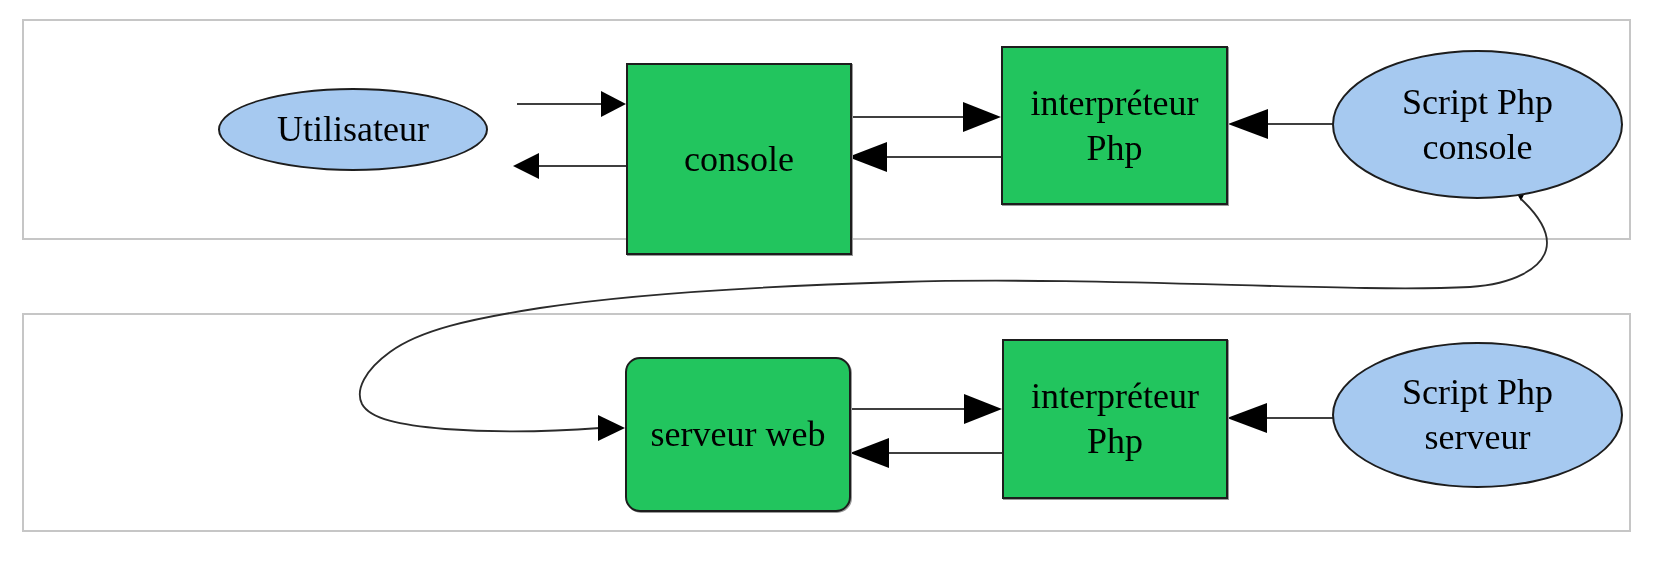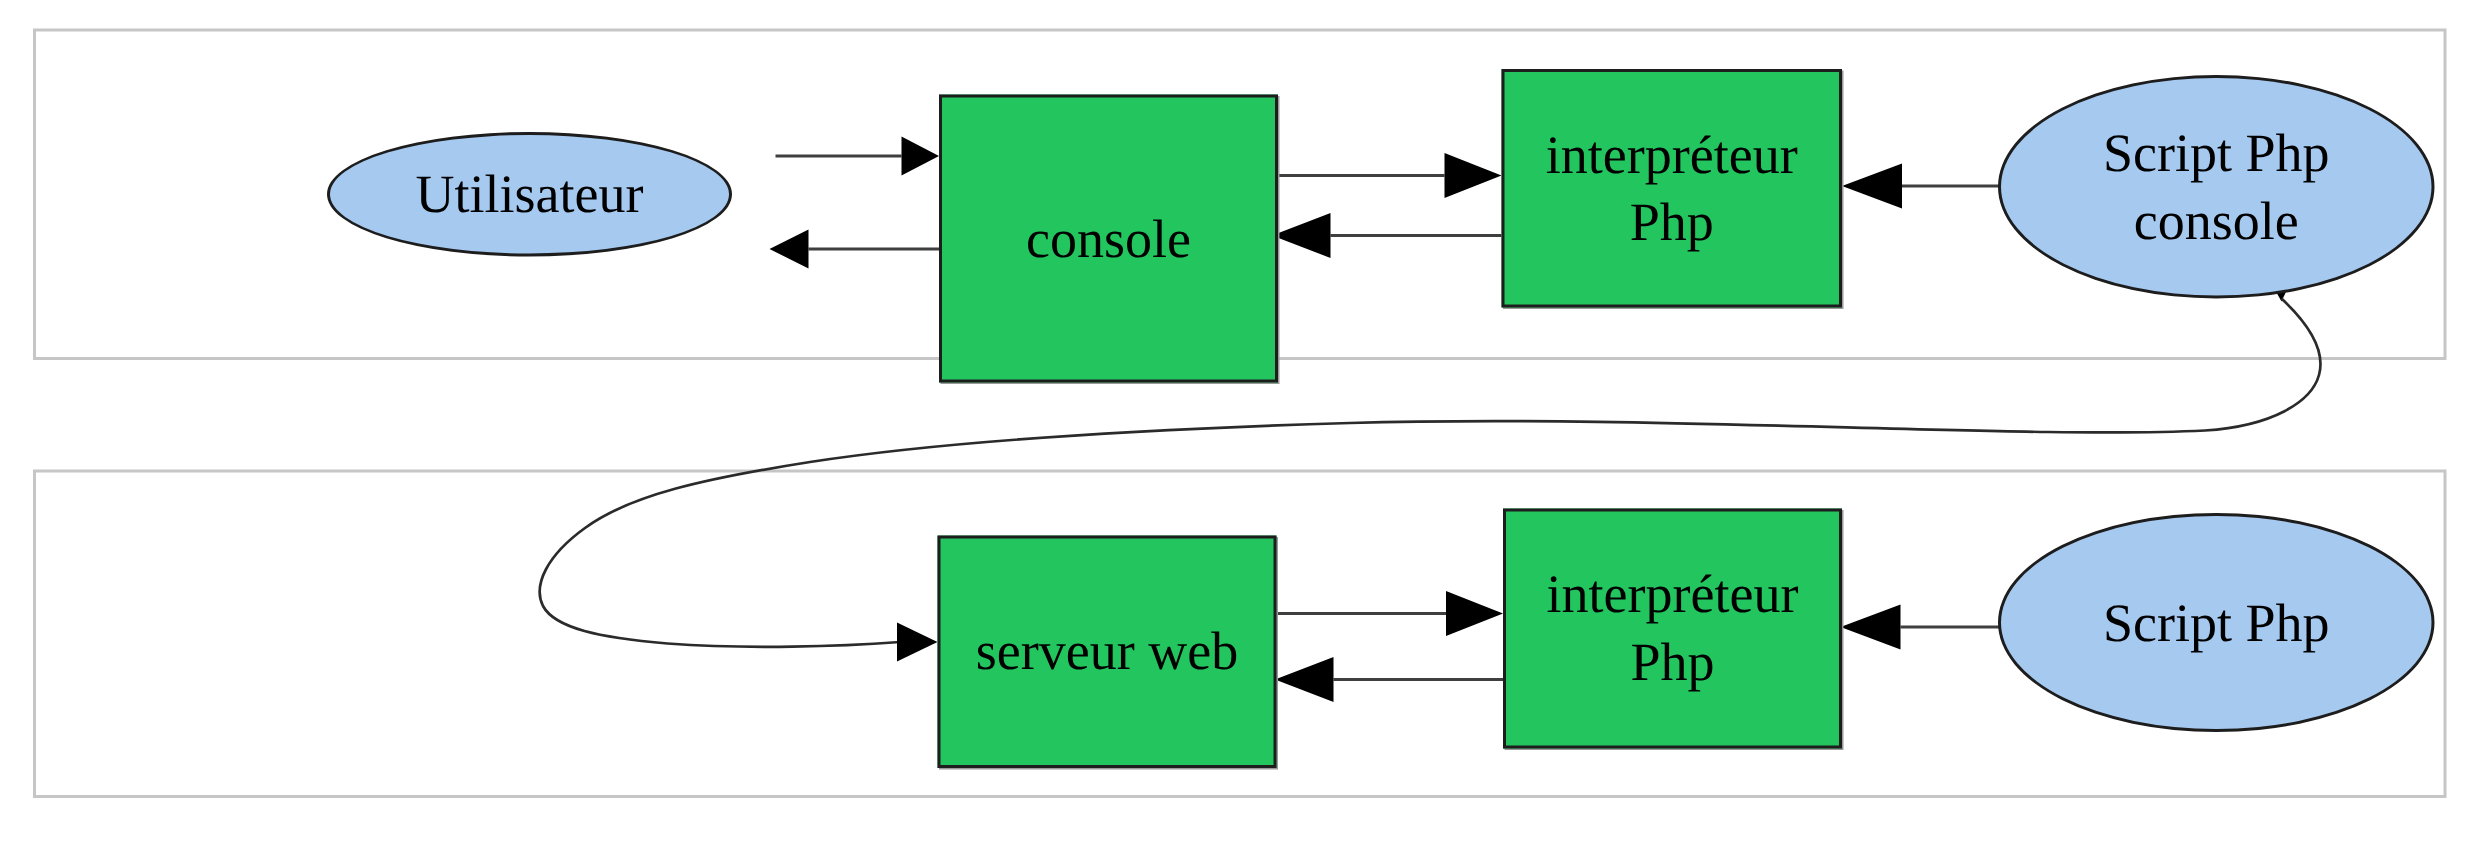--- a/index.html
+++ b/index.html
@@ -38,21 +38,21 @@
   }
   .ellipse{
     background:#a6c9f0;
     border:2px solid #1d1d1d;
     border-radius:50%;
   }
   .node-utilisateur{left:218px;top:88px;width:270px;height:83px;}
   .node-console{left:626px;top:63px;width:226px;height:192px;}
   .node-interpreteur-client{left:1001px;top:46px;width:227px;height:159px;}
   .node-script-client{left:1332px;top:50px;width:291px;height:149px;}
-  .node-serveur-web{left:625px;top:357px;width:226px;height:155px;}
+  .node-serveur-web{left:625px;top:357px;width:226px;height:155px;border-radius:15px;}
   .node-interpreteur-serveur{left:1002px;top:339px;width:226px;height:160px;}
   .node-script-serveur{left:1332px;top:342px;width:291px;height:146px;}
   .overlay{
     position:absolute;left:0;top:0;width:1653px;height:563px;
     pointer-events:none;
   }
   .overlay line, .overlay path{stroke:#3f3f3f;stroke-width:2;fill:none;}
   .overlay path.curve{stroke:#2b2b2b;stroke-width:1.8;}
   .overlay polygon{fill:#000000;stroke:none;}
 </style>
@@ -143,15 +143,16 @@
     <span>serveur web</span>
   </div>
 
   <div class="node rect node-interpreteur-serveur">
     <span>interpréteur</span>
     <span>Php</span>
   </div>
 
   <div class="node ellipse node-script-serveur">
     <span>Script Php</span>
+    <span>serveur</span>
   </div>
 
 </div>
 
 </body></html>

